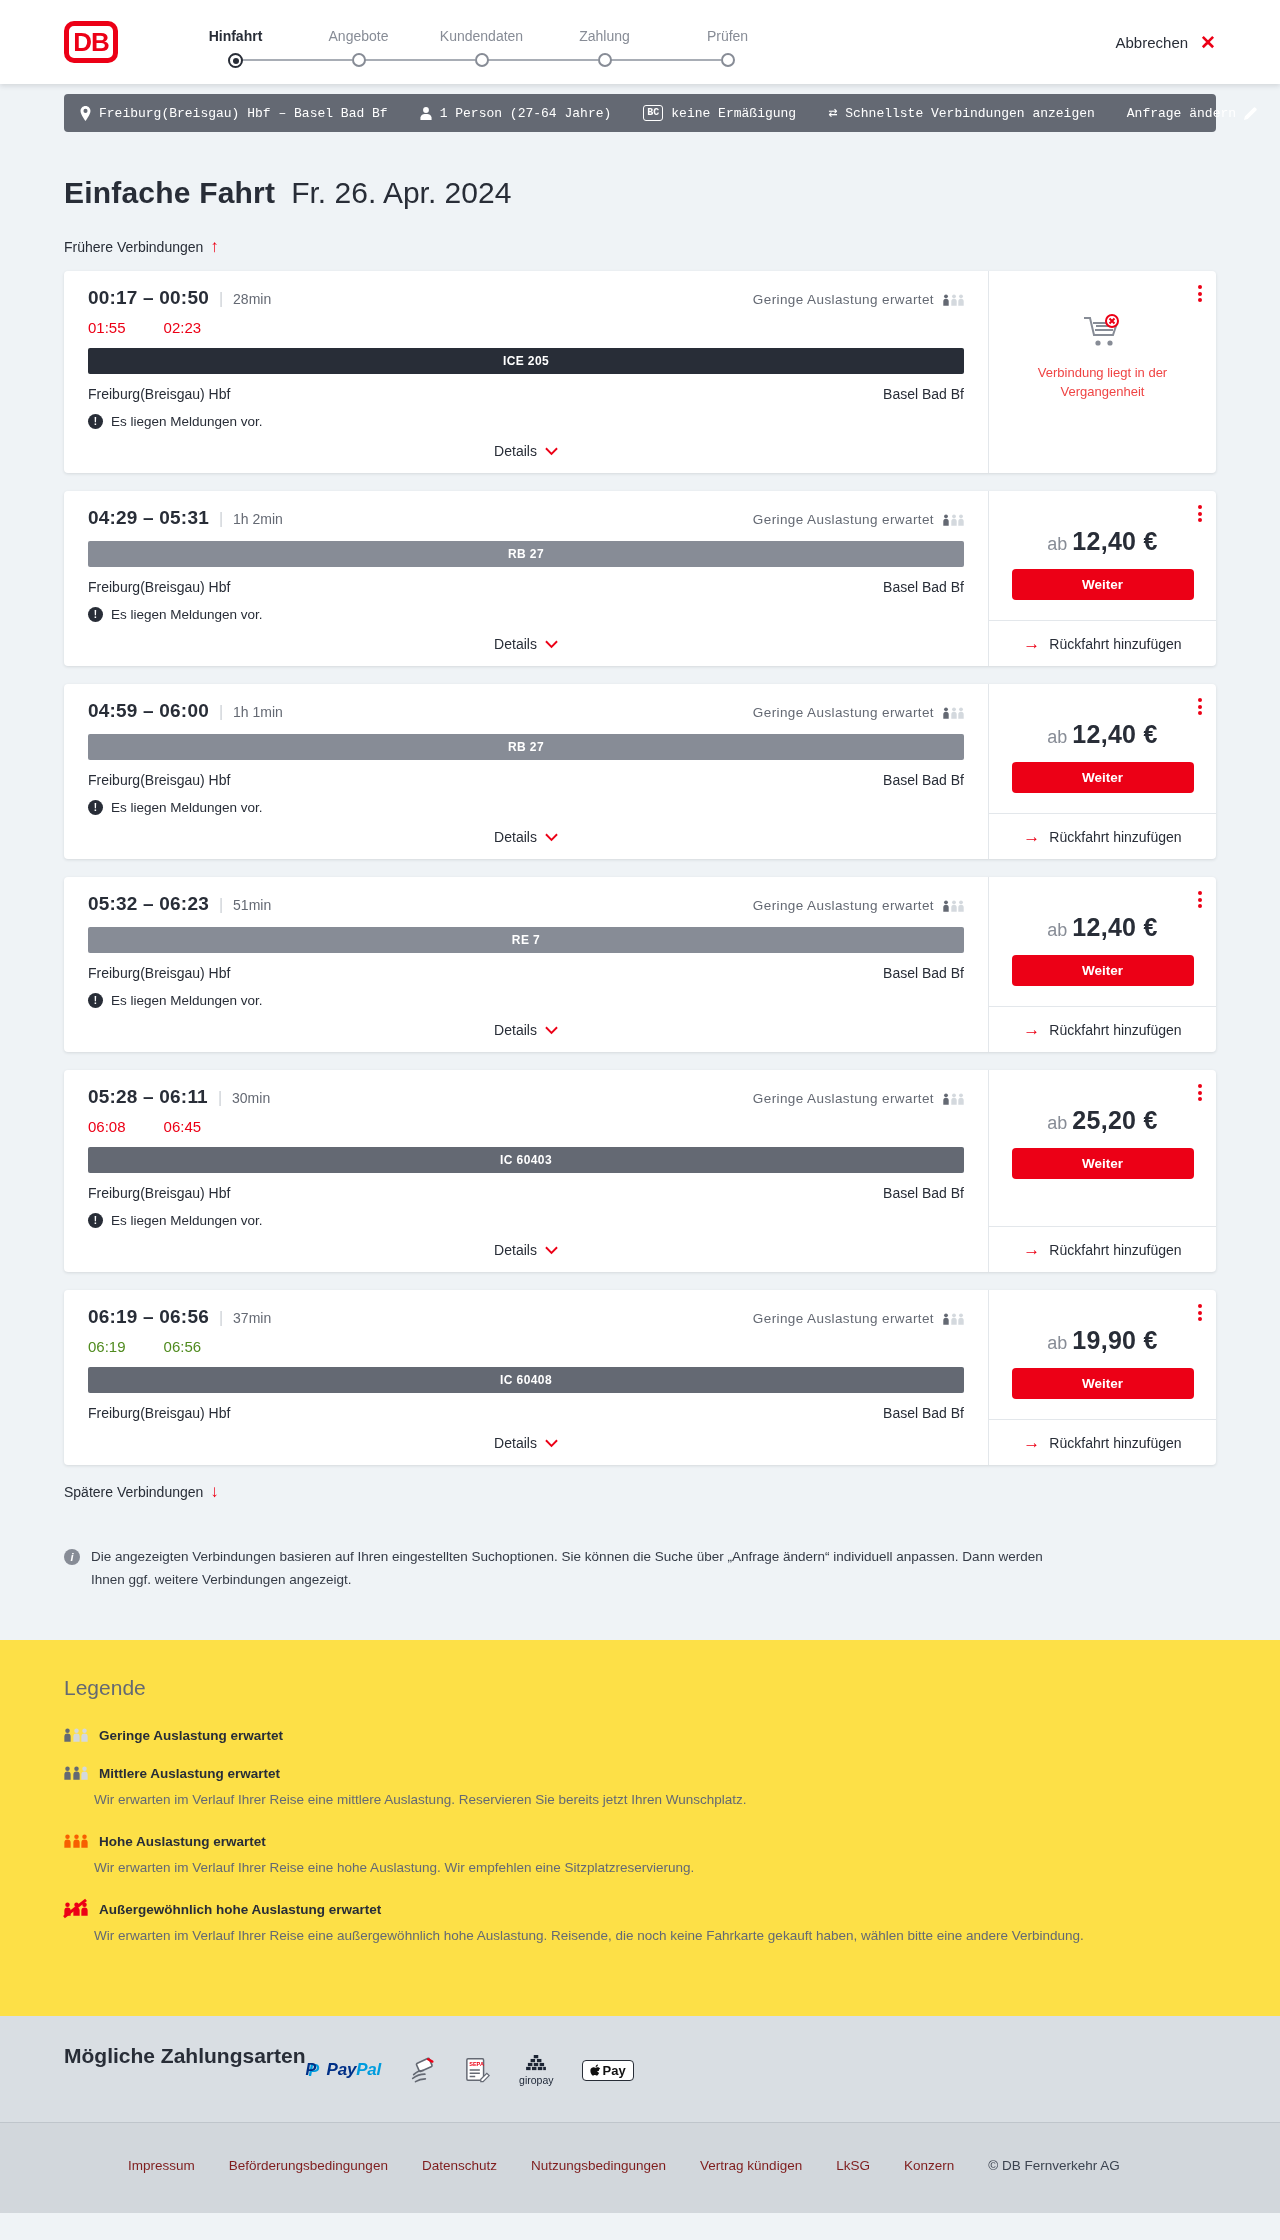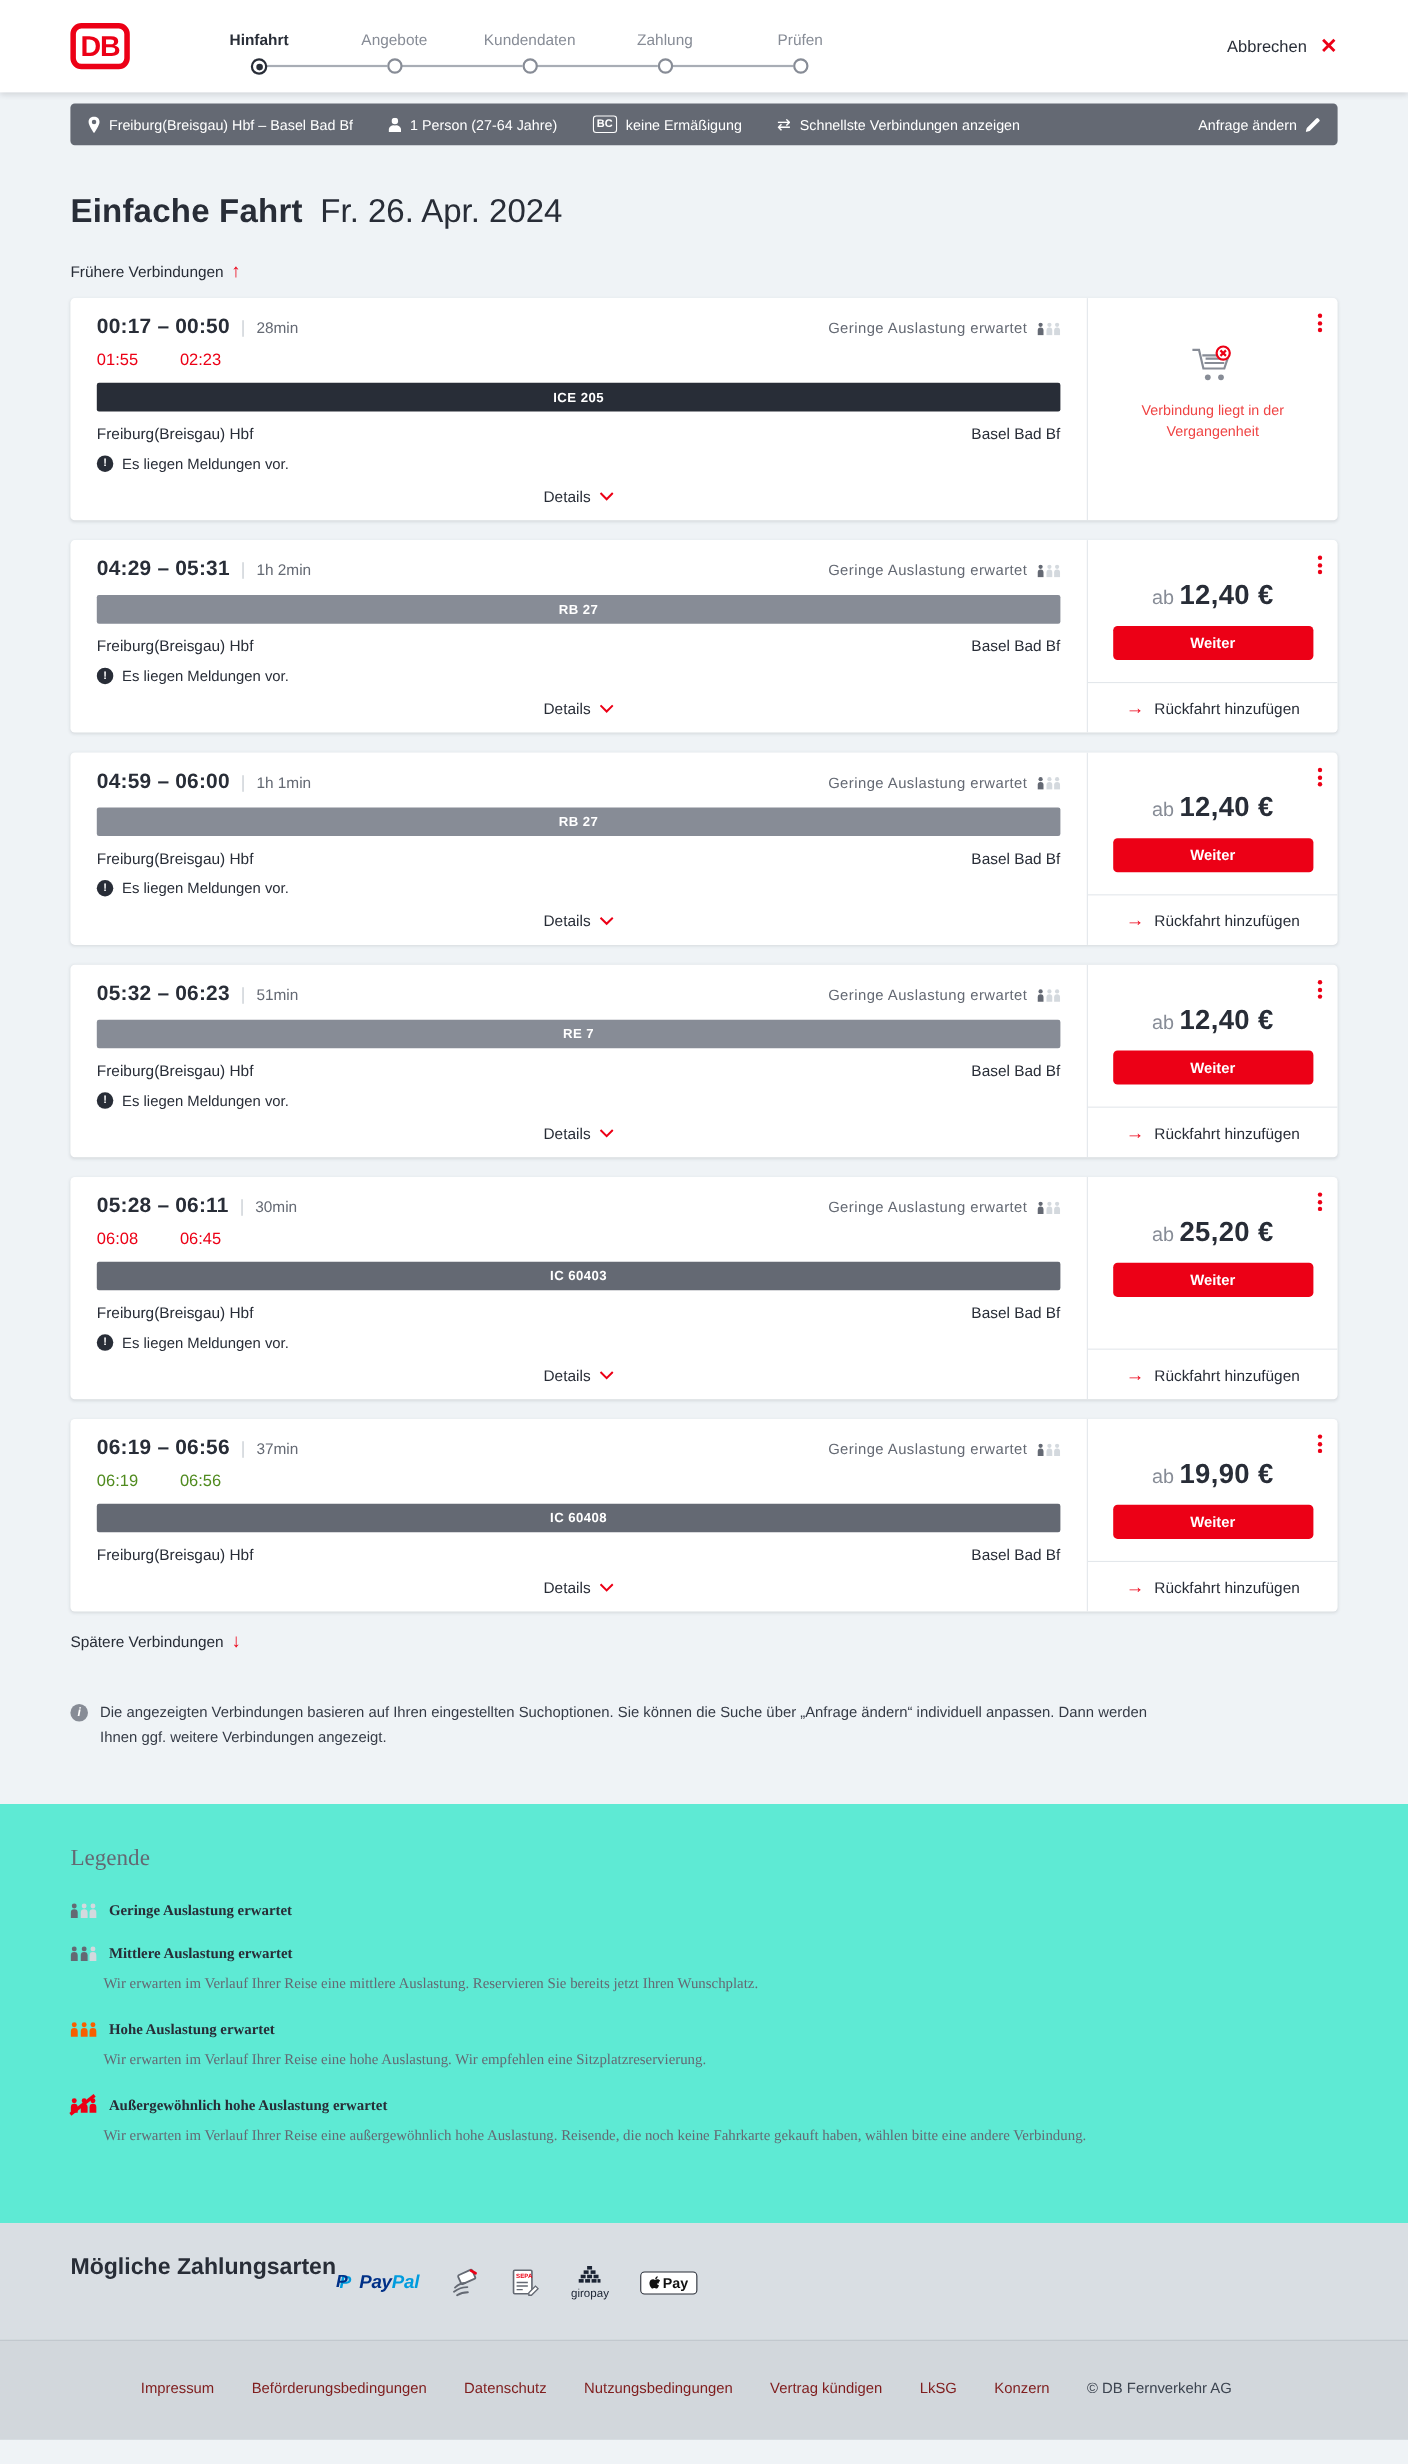--- a/index.html
+++ b/index.html
@@ -23,21 +23,21 @@
   .dot{ width:14px; height:14px; margin:0 auto; border-radius:50%; background:#fff;
     border:2px solid #878c96; position:relative;}
   .step + .step .dot::before{ content:""; position:absolute; right:12px; top:50%;
     transform:translateY(-50%); width:110px; height:2px; background:#a8adb5; z-index:-1;}
   .step.active .dot{ border-color:#282d37; width:15px; height:15px;}
   .step.active .dot::after{ content:""; position:absolute; inset:2.5px; background:#282d37; border-radius:50%;}
   .cancel{ margin-left:auto; display:flex; align-items:center; gap:12px; font-size:15px; cursor:pointer;}
   .cancel .x{ color:#ec0016; font-size:19px; font-weight:bold; line-height:1;}
   
   .filter-bar{ width:1152px; margin:10px auto 0; background:#646973; border-radius:4px;
-    height:38px; display:flex; align-items:center; color:#fff; font-size:13px; padding:0 16px;}
+    height:38px; display:flex; align-items:center; color:#fff; font-size:13px; padding:0 16px;font-family:Liberation Mono, monospace;}
   .fb-item{ display:flex; align-items:center; gap:8px; margin-right:32px; white-space:nowrap;}
   .fb-item.fb-right{ margin-left:auto; margin-right:0; cursor:pointer;}
   .fb-icon{ display:inline-flex; fill:#fff;}
   .bc-badge{ border:1px solid #fff; border-radius:3px; font-size:10px; font-weight:bold;
     padding:1px 3px; line-height:1.2;}
   .swap-glyph{ font-size:15px; line-height:1;}
   
   .content{ width:1152px; margin:0 auto;}
   .page-title{ margin:44px 0 0; font-size:30px; font-weight:normal; display:flex; align-items:baseline; gap:16px;}
   .page-title b{ font-weight:bold; letter-spacing:.2px;}
@@ -86,21 +86,21 @@
   .arr{ color:#ec0016; font-size:17px; line-height:1;}
   .past-block{ margin-top:30px; text-align:center; color:#ef4444; font-size:13px; line-height:1.5;}
   .past-block p{ margin:8px 0 0; max-width:160px;}
   
   .info-note{ display:flex; gap:11px; margin:46px 0 0; font-size:13.5px; line-height:1.7;
     color:#353b46; max-width:1000px;}
   .info-icon{ flex:none; width:16px; height:16px; border-radius:50%; background:#878c96; color:#fff;
     font-size:11px; font-weight:bold; font-style:italic; display:flex; align-items:center;
     justify-content:center; margin-top:3px;}
   
-  .legend-section{ background:#5eead4; margin-top:48px; padding:36px 0 46px;font-family:Liberation Serif, serif;}
+  .legend-section{ background:#fde047; margin-top:48px; padding:36px 0 46px;}
   .inner{ width:1152px; margin:0 auto;}
   .legend-title{ font-size:21px; color:#646973; font-weight:normal; margin:0 0 28px;}
   .legend-item{ margin-bottom:23px;}
   .legend-head{ display:flex; align-items:center; gap:11px; font-size:13.5px; font-weight:bold;}
   .legend-desc{ margin:9px 0 0 30px; font-size:13.5px; color:#646973; line-height:1.55; max-width:1000px;}
   
   .pay-section{ background:#d9dee3; padding:28px 0 36px;}
   .pay-inner{ width:1152px; margin:0 auto; display:flex; flex-direction:row; align-items:flex-end;}
   .pay-title{ font-size:21px; font-weight:bold; margin:0 0 18px;}
   .pay-row{ display:flex; align-items:center; gap:28px;}

